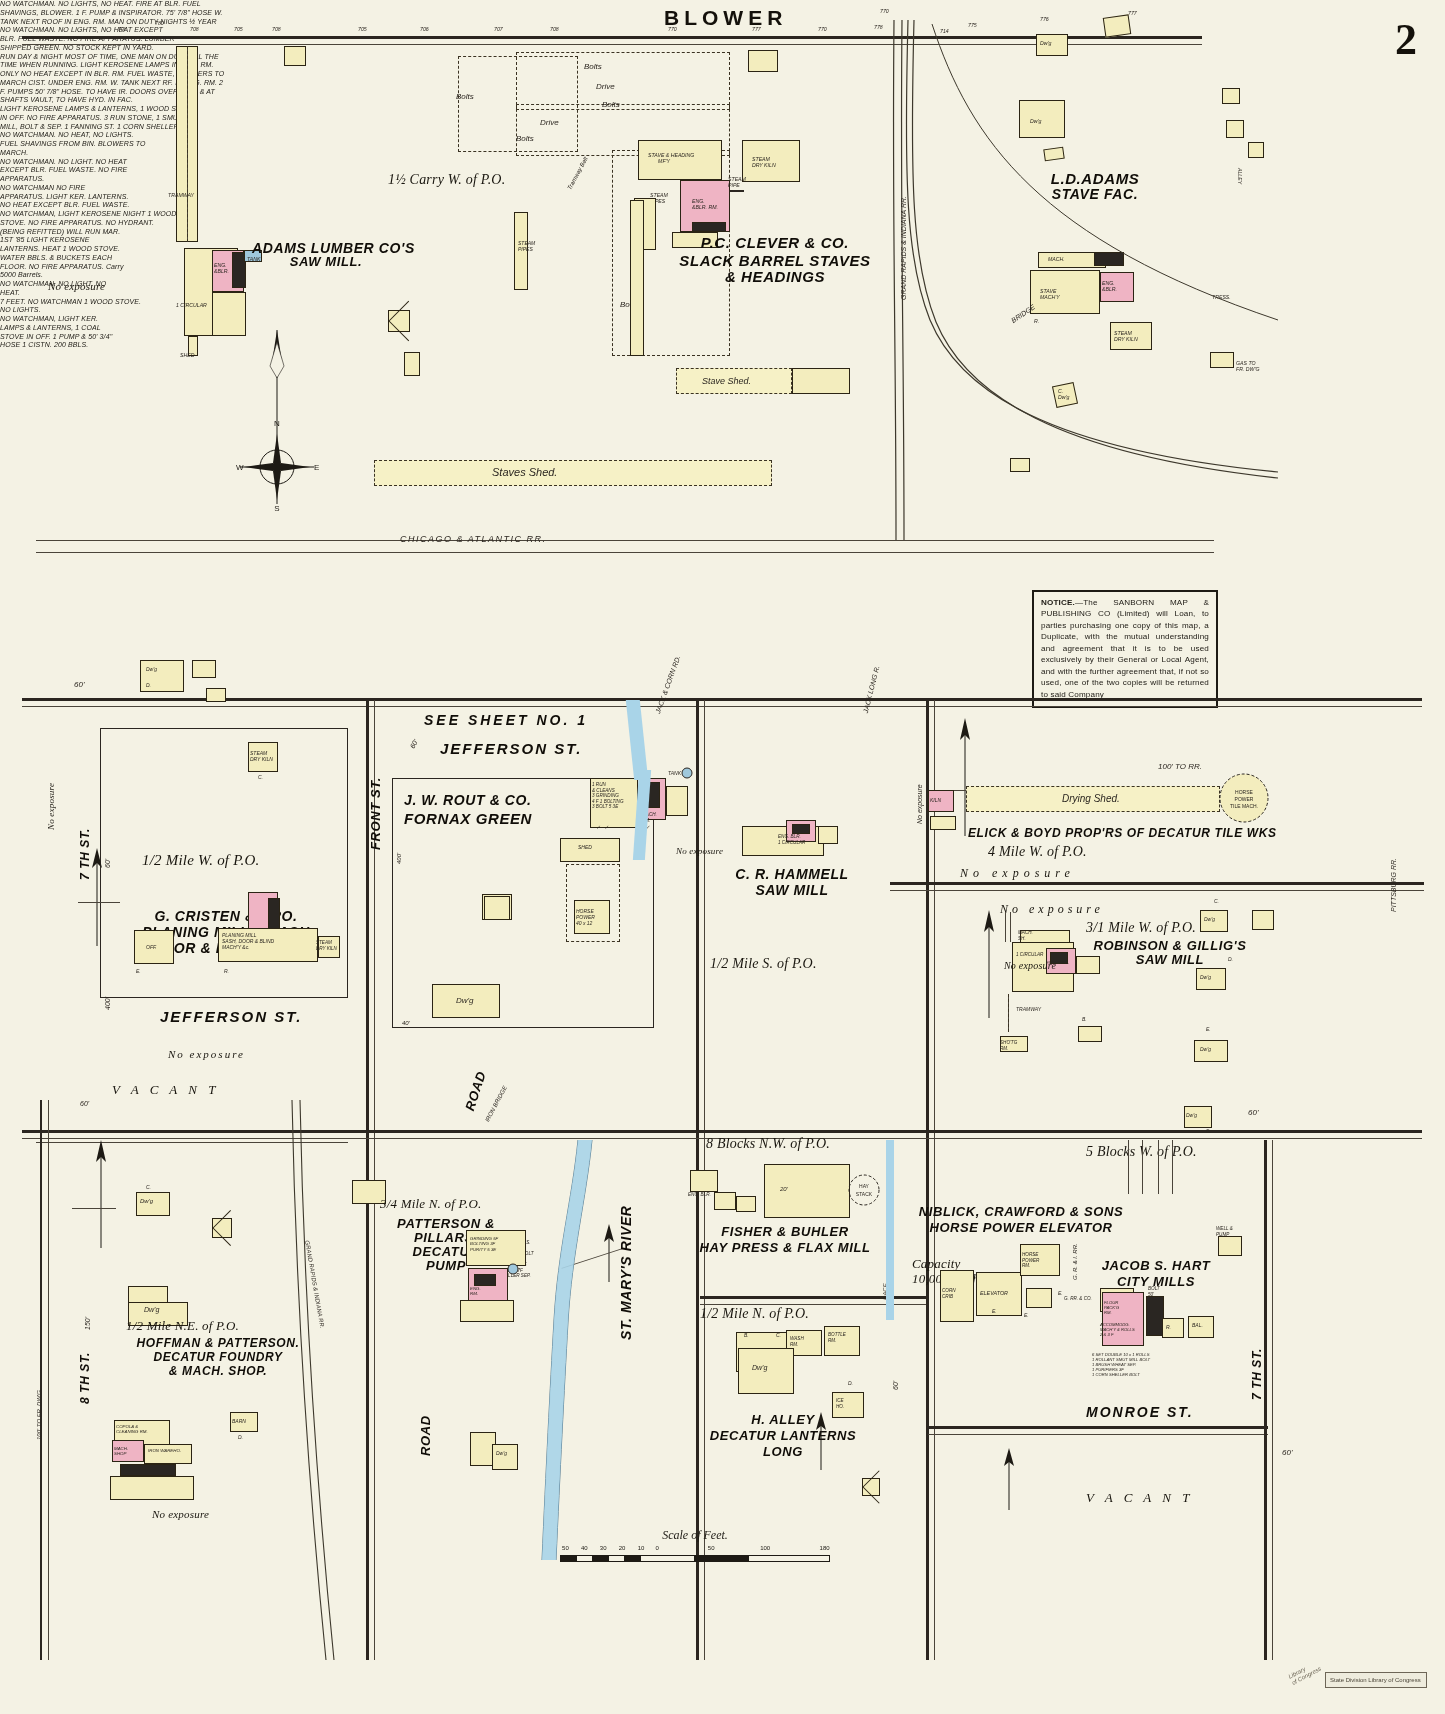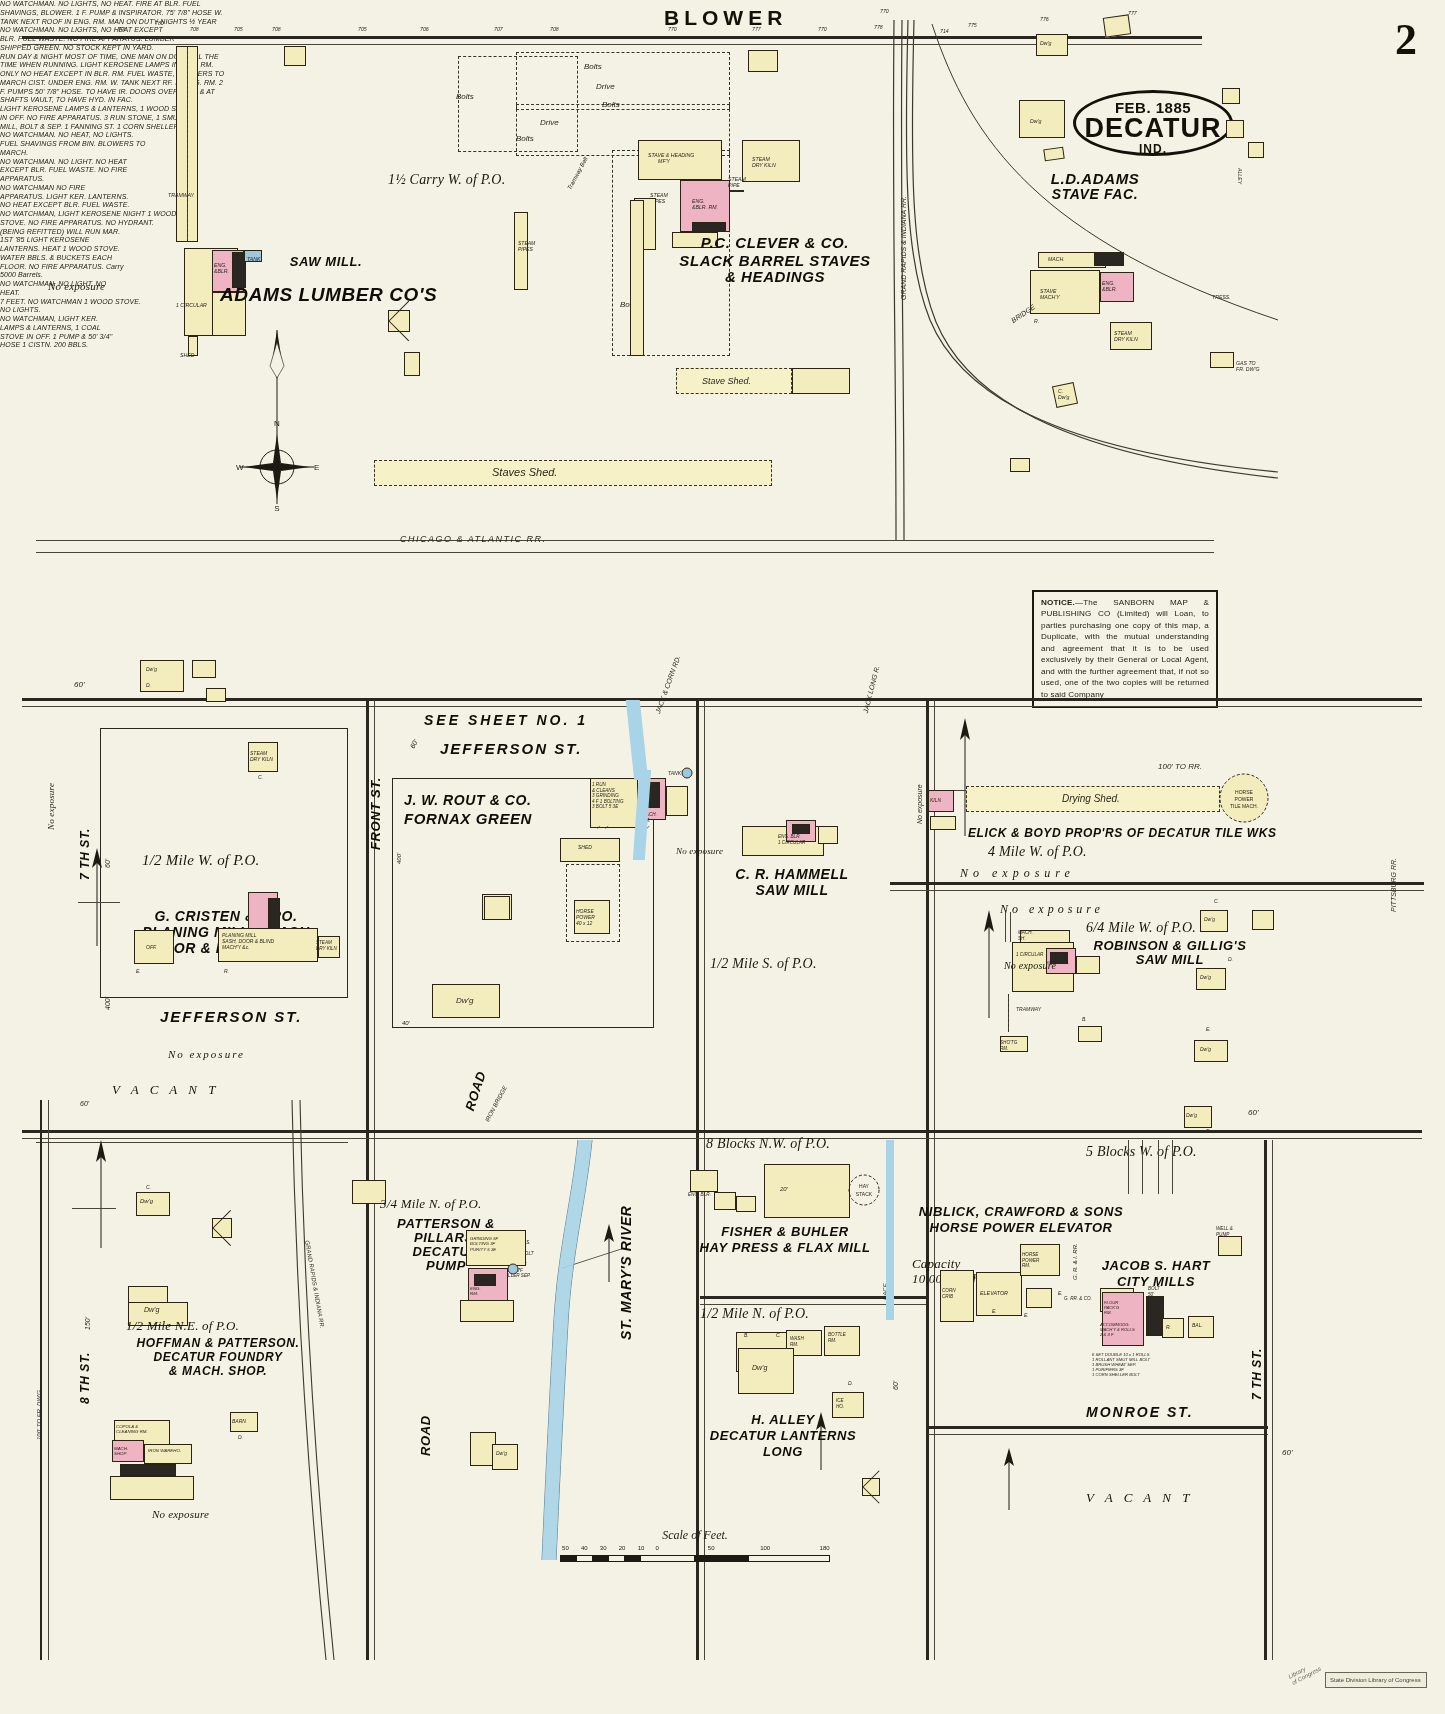--- a/index.html
+++ b/index.html
@@ -190,25 +190,20 @@
 </style>
 </head>
 <body>
 
 <div id="sheet">
 
   <div id="adams-title" style="left:664px; top:6px;">BLOWER</div>
 
   <div id="sheet-number" style="right:28px; top:14px;">2</div>
 
-  <div id="decatur-stamp" style="left:1073px; top:90px; width:160px; height:66px;">
-    <span class="d-feb">FEB. 1885</span>
-    <span class="d-name">DECATUR</span>
-    <span class="d-ind">IND.</span>
-  </div>
 
   <div class="street-h" style="left:22px; top:36px; width:1180px; height:2.5px;"></div>
   <div class="thin-h" style="left:22px; top:44px; width:1180px;"></div>
 
   <div class="tiny" style="left:118px; top:26px;">70!</div>
   <div class="tiny" style="left:155px; top:20px;">780</div>
   <div class="tiny" style="left:190px; top:26px;">708</div>
   <div class="tiny" style="left:234px; top:26px;">705</div>
   <div class="tiny" style="left:272px; top:26px;">708</div>
   <div class="tiny" style="left:358px; top:26px;">705</div>
@@ -278,21 +273,21 @@
   <div class="bldg b-grey" style="left:232px; top:252px; width:14px; height:36px;"></div>
   <div class="bldg b-blue" style="left:244px; top:250px; width:18px; height:12px;"></div>
   <div class="tiny" style="left:247px; top:256px;">TANK</div>
   <div class="bldg b-yellow" style="left:212px; top:292px; width:34px; height:44px;"></div>
   <div class="tiny" style="left:176px; top:302px;">1 CIRCULAR</div>
   <div class="tiny" style="left:214px; top:262px;">ENG.
 &amp;BLR.</div>
   <div class="bldg b-yellow" style="left:188px; top:336px; width:10px; height:20px;"></div>
   <div class="tiny" style="left:180px; top:352px;">SHED</div>
 
-  <div class="lbl title-blk" style="left:220px; top:240px; width:180px; font-size:19px; text-align:left;margin-top:44px;">ADAMS LUMBER CO'S</div>
+  <div class="lbl title-blk" style="left:252px; top:240px; width:180px; font-size:14px; text-align:left;">ADAMS LUMBER CO'S</div>
   <div class="lbl title-blk" style="left:236px; top:254px; width:180px; font-size:13px; text-align:center;">SAW MILL.</div>
   <div class="hand" style="left:240px; top:272px; width:180px;">NO WATCHMAN. NO LIGHTS, NO HEAT
 EXCEPT BLR.  FUEL WASTE.
 NO FIRE APPARATUS.
 LUMBER SHIPPED GREEN.
 NO STOCK KEPT IN YARD.</div>
   <div class="lbl script" style="left:48px; top:280px; font-size:11px;">No exposure</div>
 
   <div class="xbox" style="left:388px; top:310px; width:22px; height:22px;"></div>
   <div class="bldg b-yellow" style="left:404px; top:352px; width:16px; height:24px;"></div>
@@ -548,21 +543,21 @@
   <div class="bldg b-yellow" style="left:930px; top:816px; width:26px; height:14px;"></div>
 
   <div class="lbl title-blk" style="left:968px; top:826px; width:250px; font-size:12px;">ELICK &amp; BOYD PROP'RS OF DECATUR TILE WKS</div>
   <div class="lbl script" style="left:988px; top:844px; font-size:14px;">4 Mile W. of P.O.</div>
   <div class="lbl script" style="left:960px; top:866px; font-size:12px; letter-spacing:5px;">No exposure</div>
 
   <div class="street-h" style="left:890px; top:882px; width:534px; height:3px;"></div>
   <div class="thin-h" style="left:890px; top:890px; width:534px;"></div>
 
   <div class="lbl script" style="left:1000px; top:902px; font-size:12px; letter-spacing:4px;">No exposure</div>
-  <div class="lbl script" style="left:1086px; top:920px; font-size:14px;">6/4 Mile W. of P.O.</div>
+  <div class="lbl script" style="left:1086px; top:920px; font-size:14px;">3/1 Mile W. of P.O.</div>
   <div class="lbl title-blk" style="left:1080px; top:938px; width:180px; font-size:13px;">ROBINSON &amp; GILLIG'S</div>
   <div class="lbl title-blk" style="left:1080px; top:952px; width:180px; font-size:13px;">SAW MILL</div>
   <div class="hand" style="left:1104px; top:968px; width:130px;">NO WATCHMAN
 NO FIRE APPARATUS.
 LIGHT KER. LANTERNS.
 NO HEAT EXCEPT
 BLR. FUEL WASTE.</div>
 
   <div class="bldg b-yellow" style="left:1020px; top:930px; width:50px; height:22px;"></div>
   <div class="bldg b-yellow" style="left:1012px; top:942px; width:62px; height:50px;"></div>

